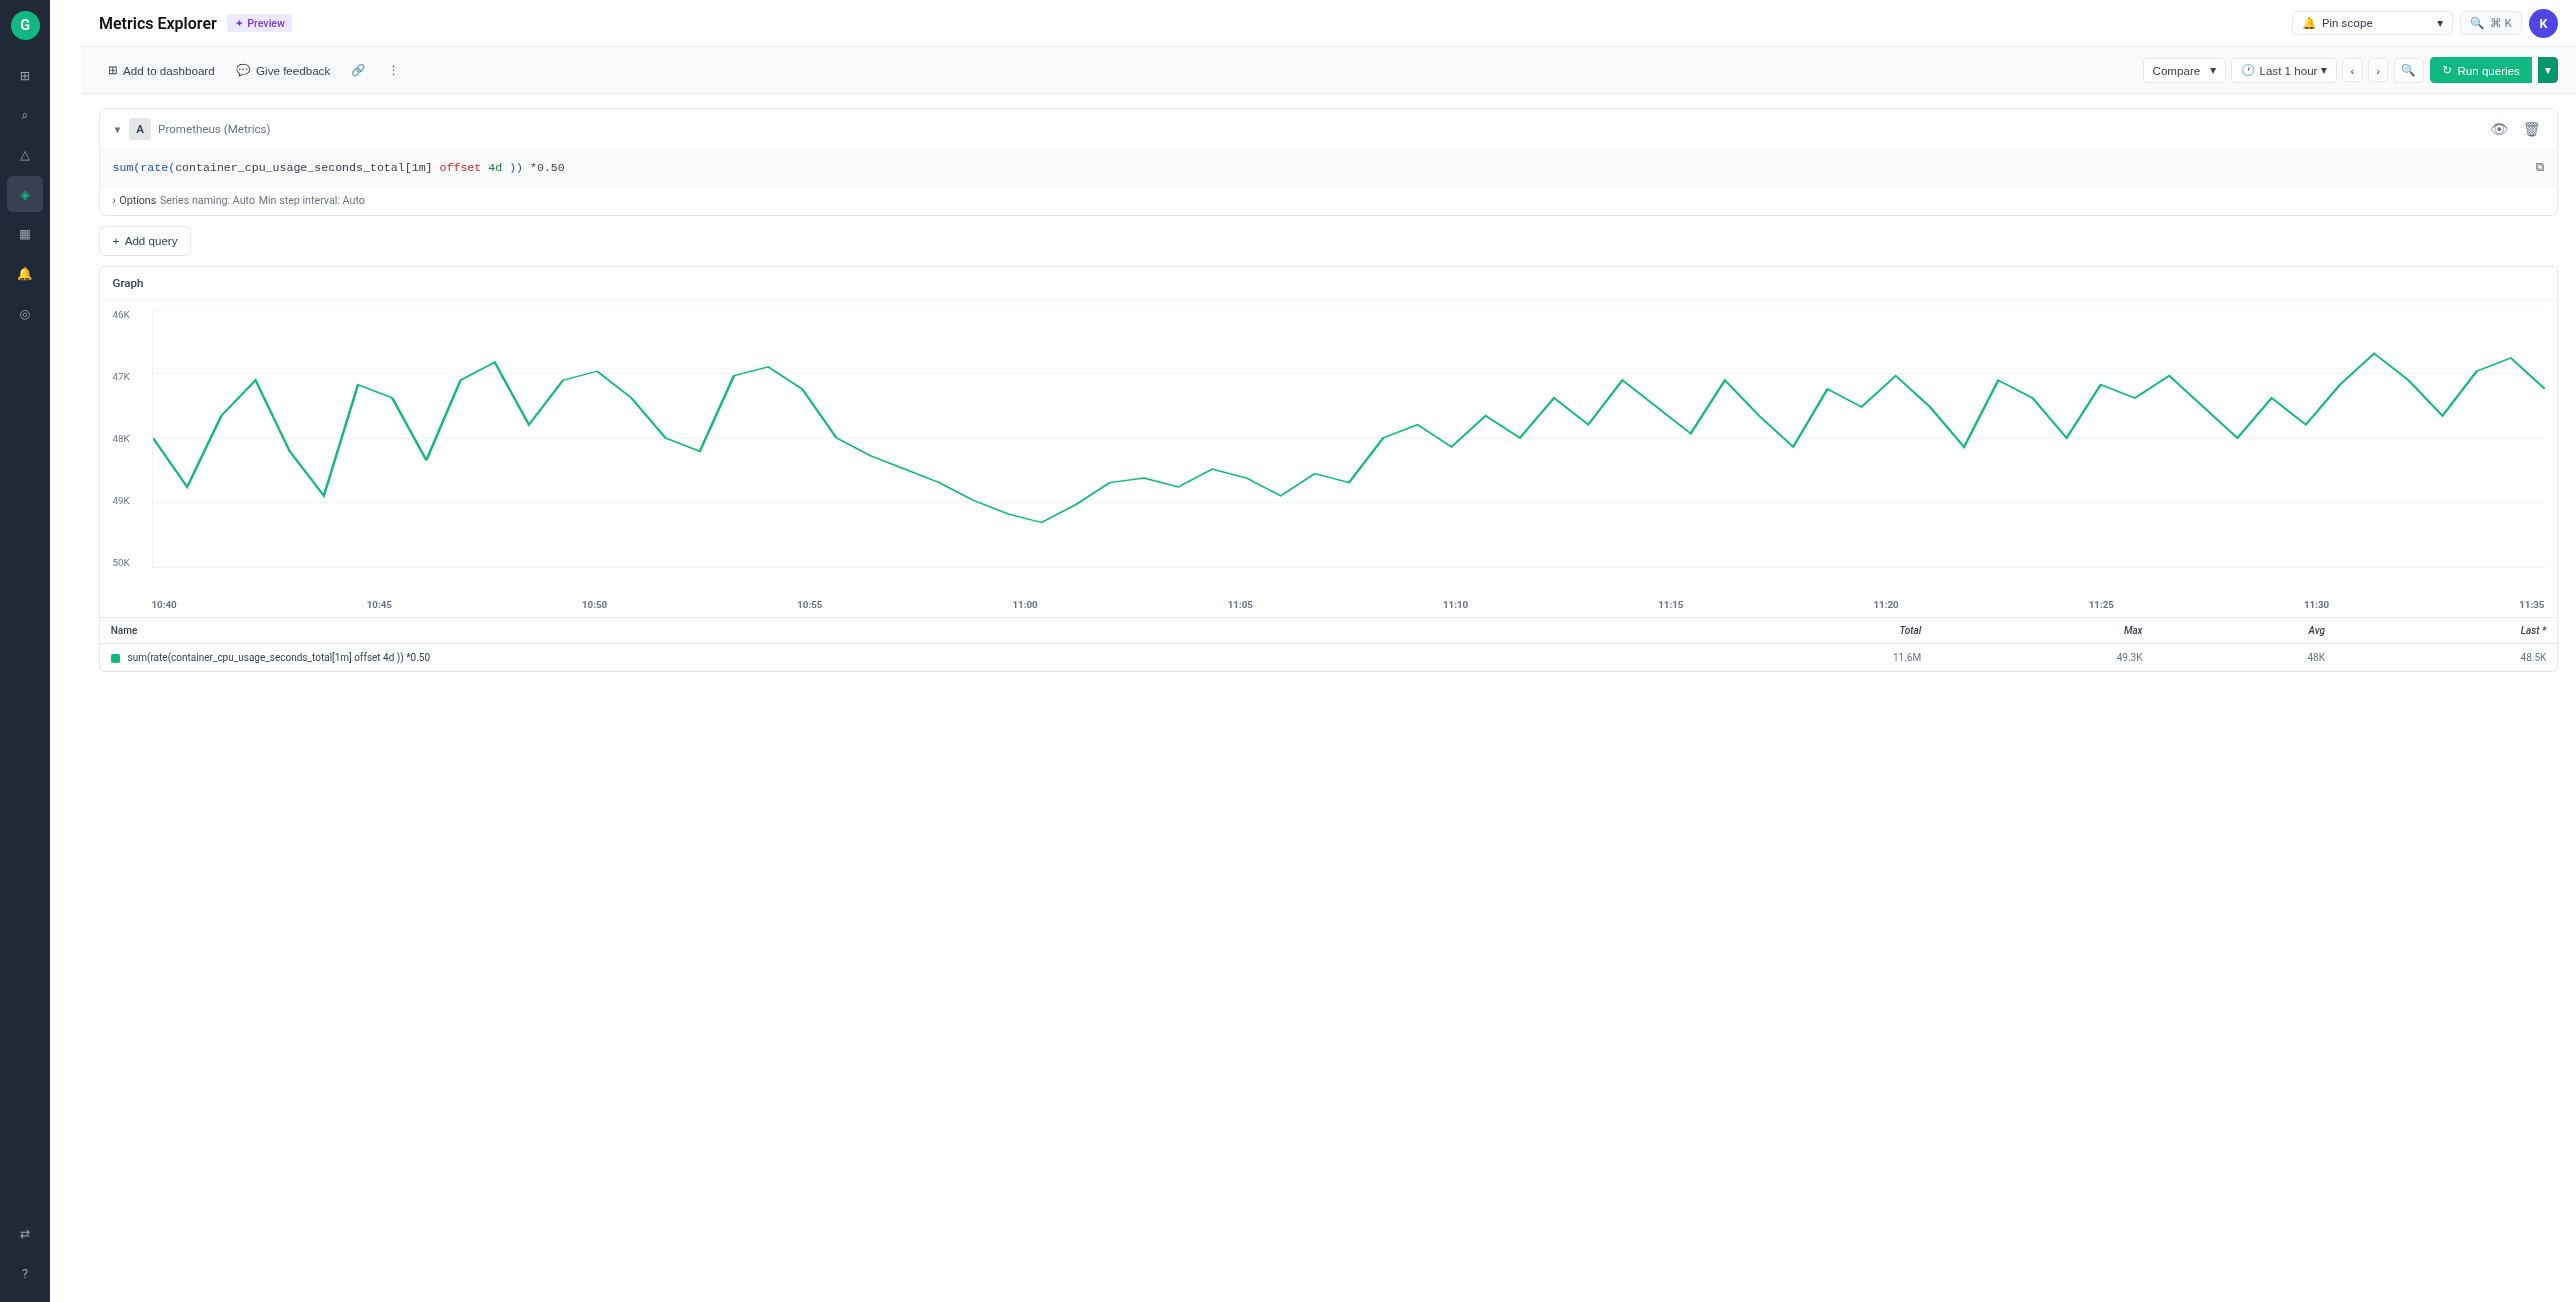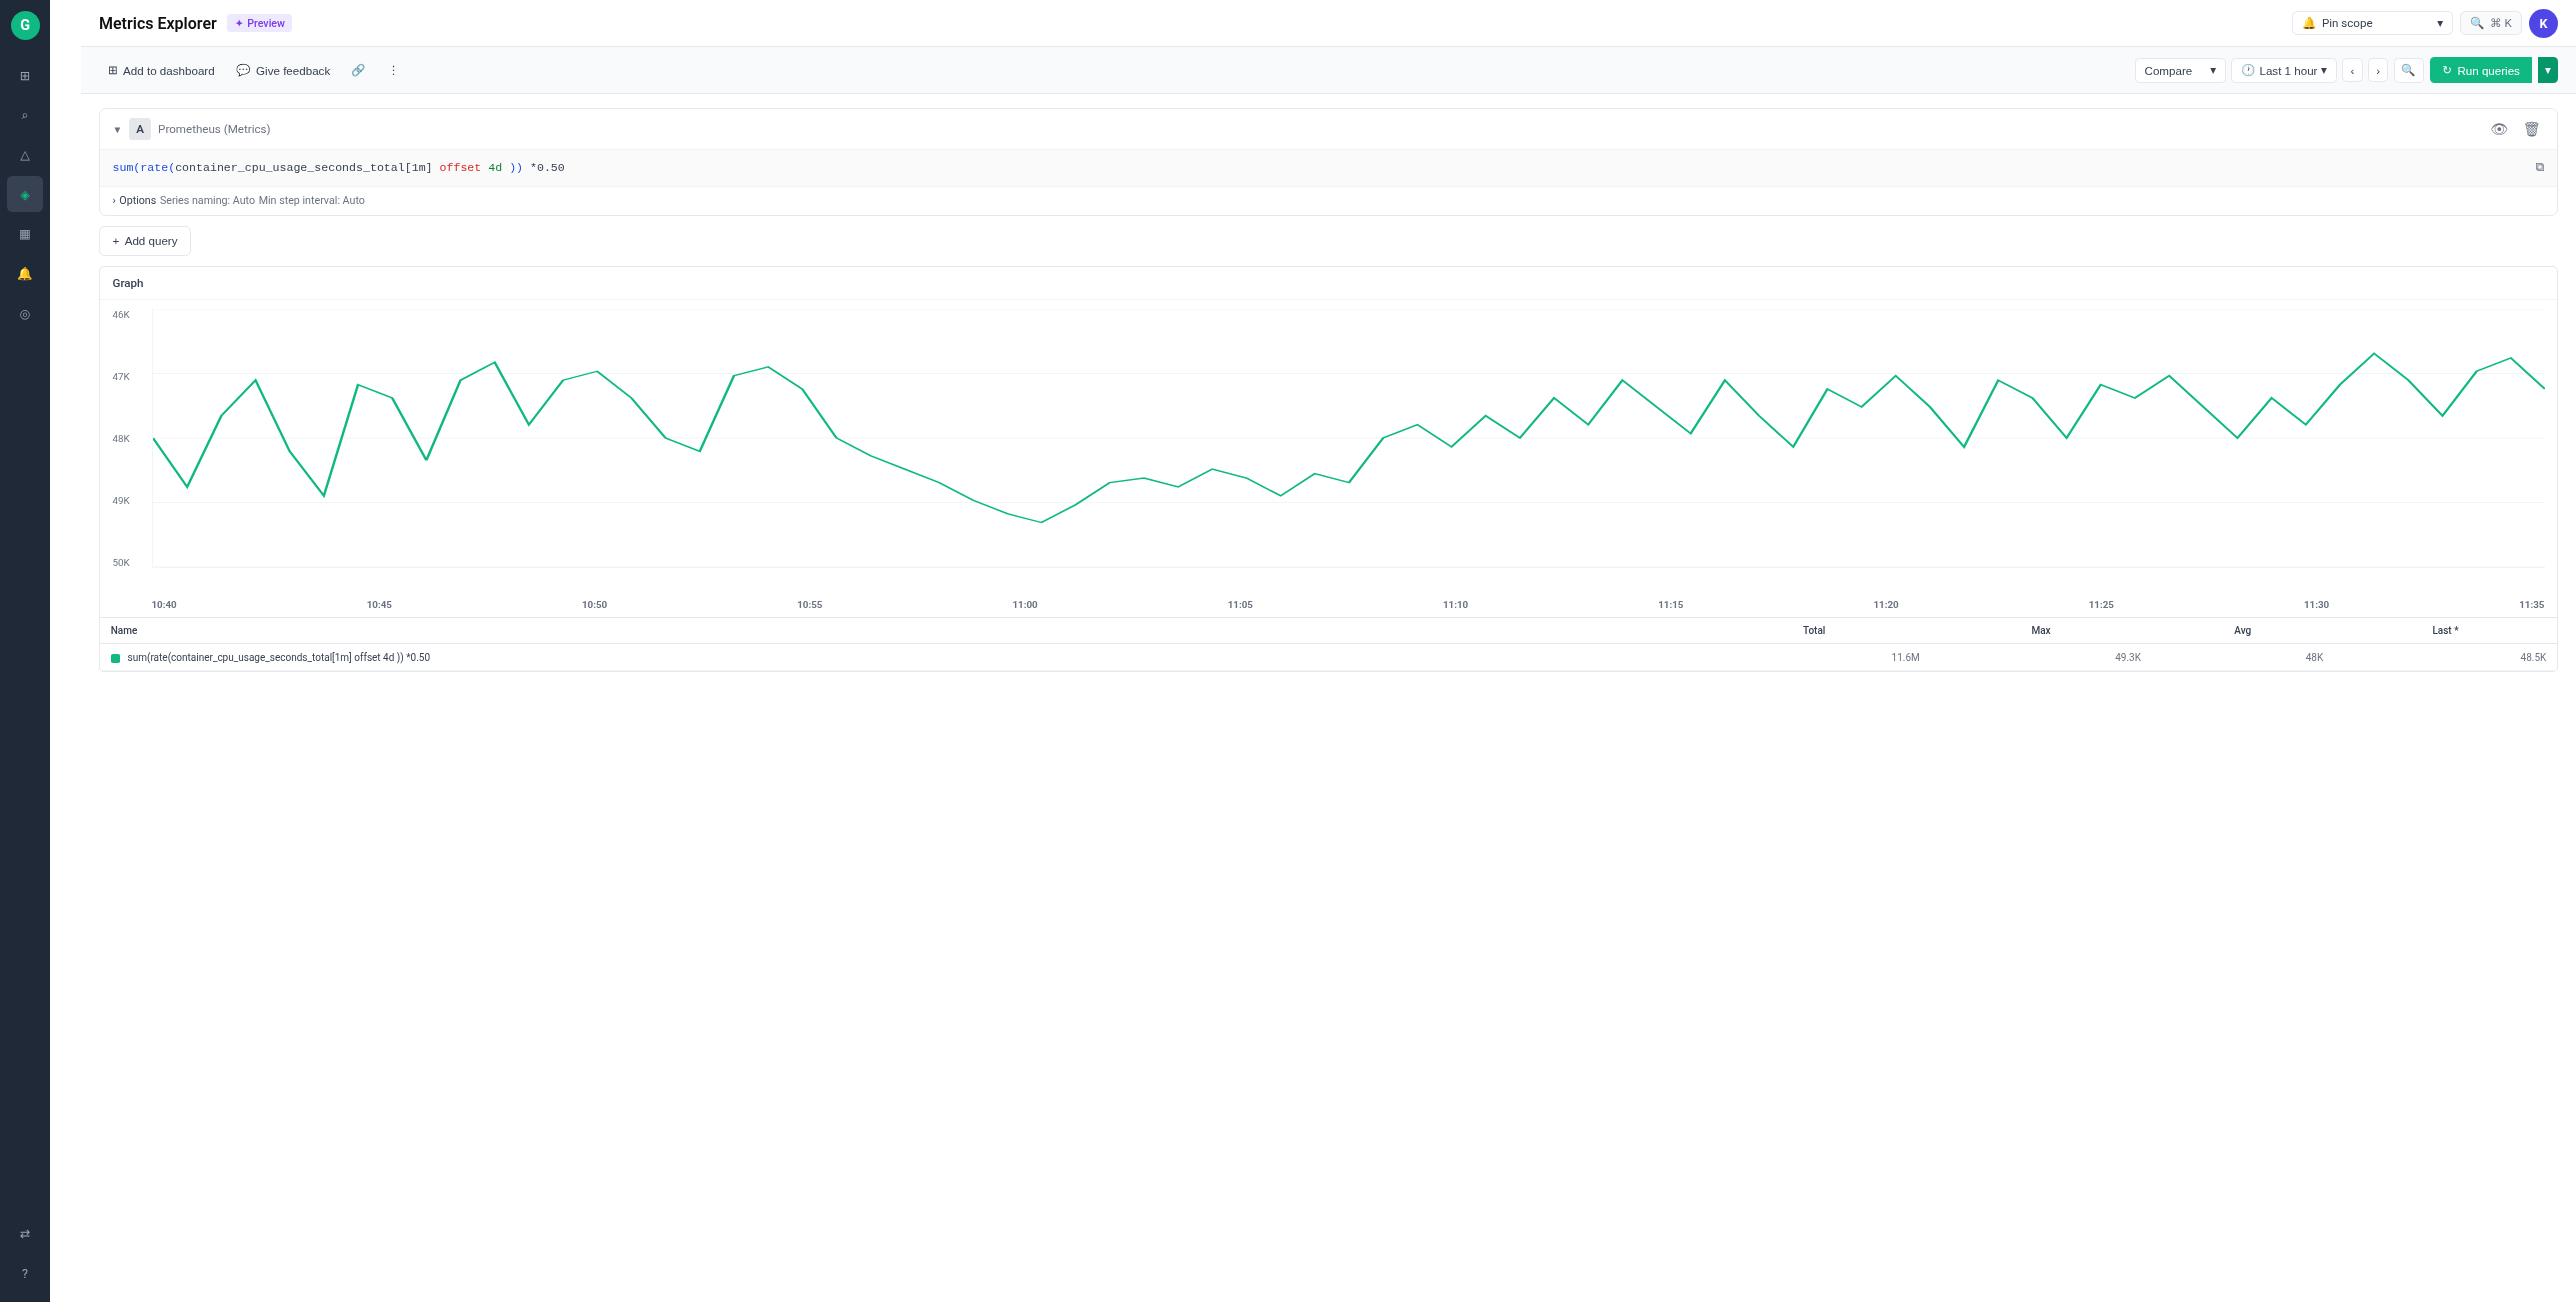--- a/index.html
+++ b/index.html
@@ -120,21 +120,21 @@
       padding: 5.4px 9px;
       border-radius: 4.5px;
       border: none;
       background: transparent;
       color: #374151;
       font-size: 11.6px;
       cursor: pointer;
     }
     .toolbar-right { margin-left: auto; display: flex; align-items: center; gap: 5.4px; }
     .compare-btn {
-      display: flex; align-items: center; gap: 18px;
+      display: flex; align-items: center; gap: 10px;
       border: 0.9px solid #e5e7eb;
       border-radius: 4.5px;
       padding: 4.5px 9px;
       background: #fff;
       font-size: 11.6px;
       cursor: pointer;
       color: #374151;
     }
     .time-btn {
       display: flex; align-items: center; gap: 3.6px;
@@ -340,21 +340,21 @@
     }
     .data-table th {
       text-align: left;
       padding: 7.2px 10.7px;
       color: #374151;
       font-weight: 500;
       border-bottom: 0.9px solid #e5e7eb;
       border-top: 0.9px solid #e5e7eb;
       background: #fff;
     }
-    .data-table th.right { text-align: center; }
+    .data-table th.right { text-align: right; font-style: italic; }
     .data-table td {
       padding: 7.2px 10.7px;
       border-bottom: 0.9px solid #f3f4f6;
       color: #374151;
     }
     .data-table td.right { text-align: right; color: #6b7280; }
     .series-color {
       width: 9px; height: 9px;
       border-radius: 1.8px;
       display: inline-block;

